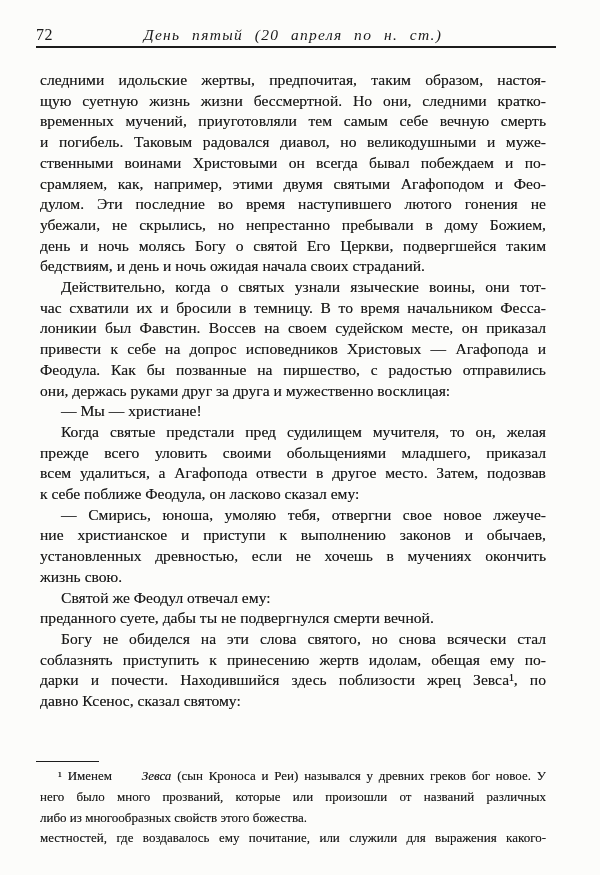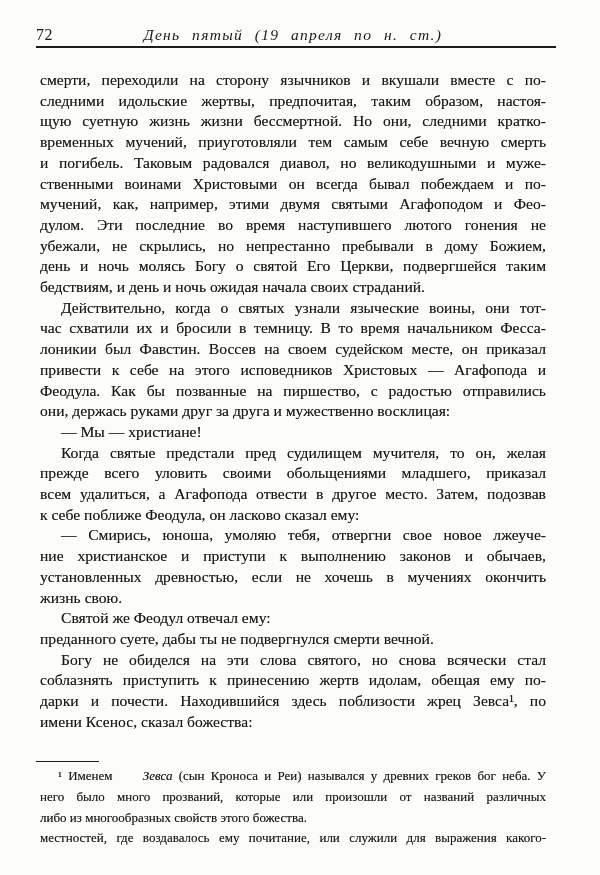--- a/index.html
+++ b/index.html
@@ -78,43 +78,42 @@
   }
   .footnote .line.indent { text-indent: 18px; }
   .seg-italic { font-style: italic; margin-left: 24px; }
 </style>
 </head>
 <body style="--page-bg: #fcfcfa; --text-color: #1a1a1a; --rule-color: #1c1c1c;">
 
 <div class="page">
   <div>
     <span class="pgnum">72</span>
-    <span class="runhead">День пятый (19 апреля по н. ст.)</span>
+    <span class="runhead">День пятый (20 апреля по н. ст.)</span>
     <div class="rule"></div>
   </div>
 
   <div class="body-text">
       <div>
-        <div class="line">смерти, переходили на сторону язычников и вкушали вместе с по-</div>
         <div class="line">следними идольские жертвы, предпочитая, таким образом, настоя-</div>
         <div class="line">щую суетную жизнь жизни бессмертной. Но они, следними кратко-</div>
         <div class="line">временных мучений, приуготовляли тем самым себе вечную смерть</div>
         <div class="line">и погибель. Таковым радовался диавол, но великодушными и муже-</div>
         <div class="line">ственными воинами Христовыми он всегда бывал побеждаем и по-</div>
-        <div class="line">мучений, как, например, этими двумя святыми Агафоподом и Фео-</div>
+        <div class="line">срамляем, как, например, этими двумя святыми Агафоподом и Фео-</div>
         <div class="line">дулом. Эти последние во время наступившего лютого гонения не</div>
         <div class="line">убежали, не скрылись, но непрестанно пребывали в дому Божием,</div>
         <div class="line">день и ночь молясь Богу о святой Его Церкви, подвергшейся таким</div>
         <div class="line last">бедствиям, и день и ночь ожидая начала своих страданий.</div>
       </div>
       <div>
         <div class="line indent">Действительно, когда о святых узнали языческие воины, они тот-</div>
         <div class="line">час схватили их и бросили в темницу. В то время начальником Фесса-</div>
         <div class="line">лоникии был Фавстин. Воссев на своем судейском месте, он приказал</div>
-        <div class="line">привести к себе на этого исповедников Христовых — Агафопода и</div>
+        <div class="line">привести к себе на допрос исповедников Христовых — Агафопода и</div>
         <div class="line">Феодула. Как бы позванные на пиршество, с радостью отправились</div>
         <div class="line last">они, держась руками друг за друга и мужественно восклицая:</div>
       </div>
       <div>
         <div class="line last indent">— Мы — христиане!</div>
       </div>
       <div>
         <div class="line indent">Когда святые предстали пред судилищем мучителя, то он, желая</div>
         <div class="line">прежде всего уловить своими обольщениями младшего, приказал</div>
         <div class="line">всем удалиться, а Агафопода отвести в другое место. Затем, подозвав</div>
@@ -129,24 +128,24 @@
       <div>
         <div class="line last indent">Святой же Феодул отвечал ему:</div>
       </div>
       <div>
         <div class="line last">преданного суете, дабы ты не подвергнулся смерти вечной.</div>
       </div>
       <div>
         <div class="line indent">Богу не обиделся на эти слова святого, но снова всячески стал</div>
         <div class="line">соблазнять приступить к принесению жертв идолам, обещая ему по-</div>
         <div class="line">дарки и почести. Находившийся здесь поблизости жрец Зевса¹, по</div>
-        <div class="line last">имени Ксенос, сказал божества:</div>
+        <div class="line last">давно Ксенос, сказал святому:</div>
       </div>
     </div>
 
   <div class="fn-sep"></div>
   <div class="footnote">
-      <div class="line indent"><span>¹ Именем </span><span class="seg-italic">Зевса</span><span> (сын Кроноса и Реи) назывался у древних греков бог неба. У</span></div>
+      <div class="line indent"><span>¹ Именем </span><span class="seg-italic">Зевса</span><span> (сын Кроноса и Реи) назывался у древних греков бог новое. У</span></div>
       <div class="line">него было много прозваний, которые или произошли от названий различных</div>
       <div class="line last">либо из многообразных свойств этого божества.</div>
       <div class="line">местностей, где воздавалось ему почитание, или служили для выражения какого-</div>
     </div>
 </div>
 
 </body></html>

